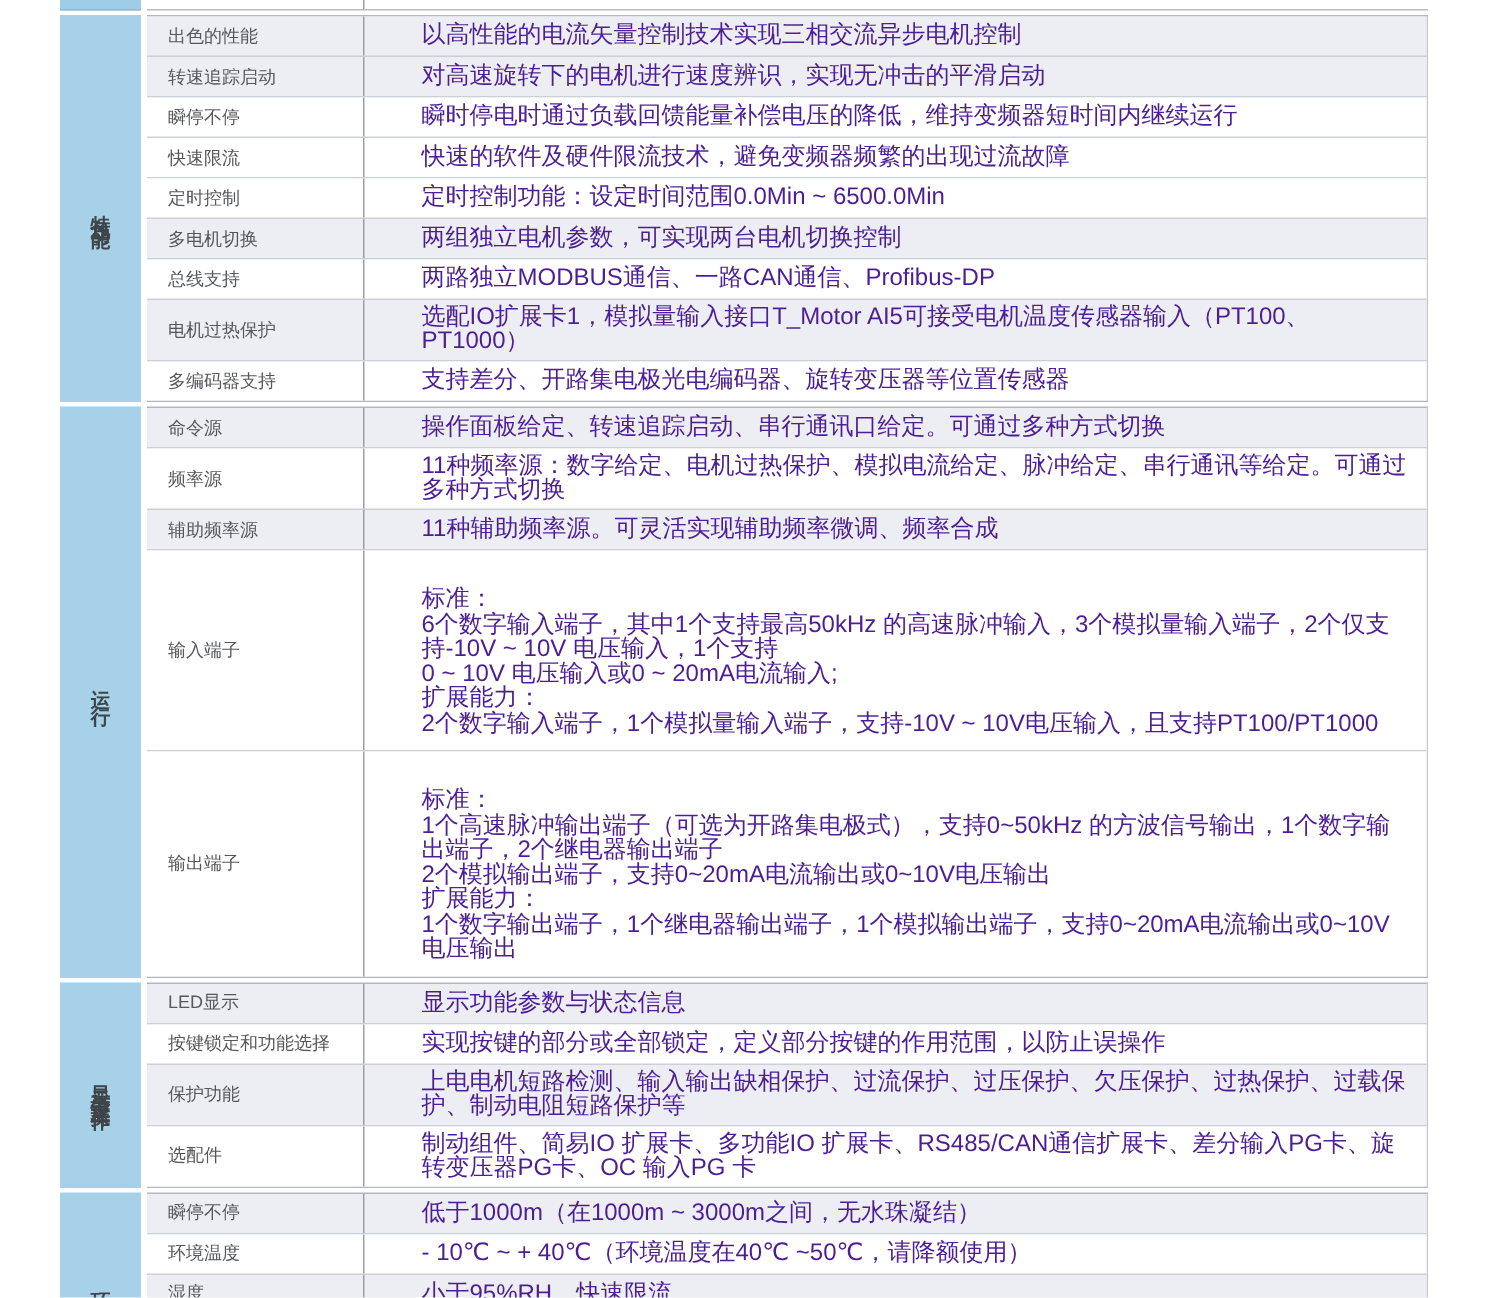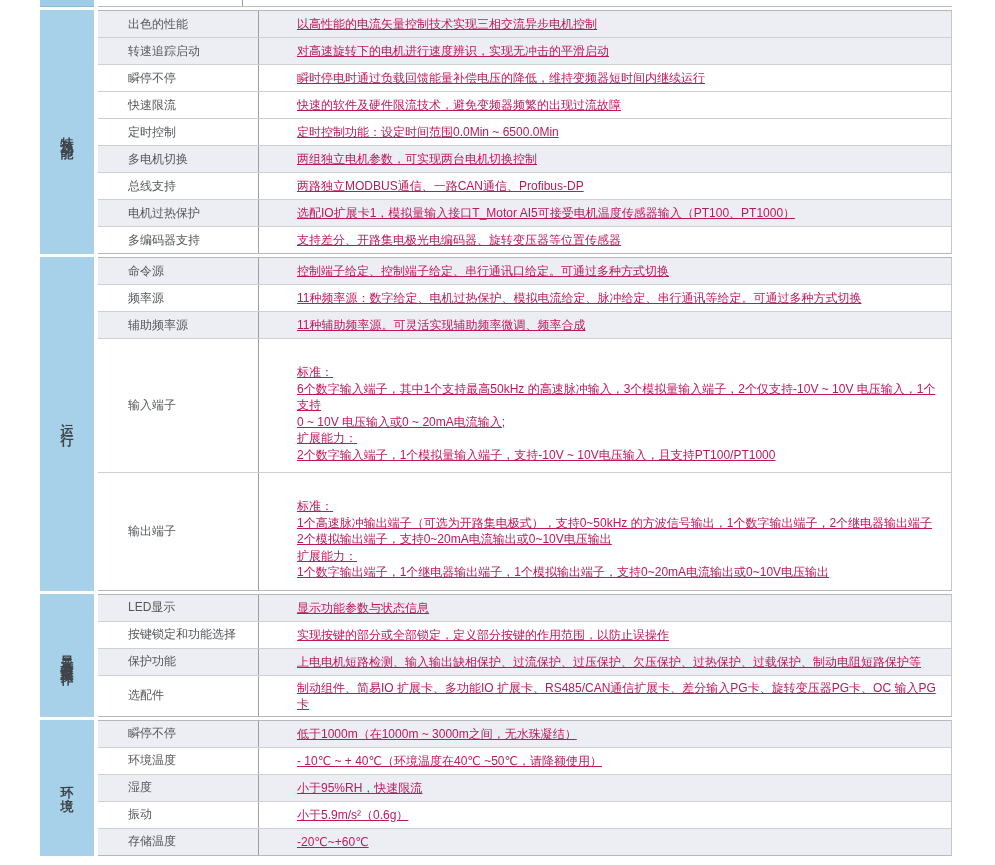--- a/index.html
+++ b/index.html
@@ -35,28 +35,28 @@
     flex:1;display:flex;flex-direction:column;
     border-top:1px solid #b4b8bd;border-bottom:1px solid #b4b8bd;
     border-right:1px solid #c3c7cc;
   }
   .row{display:flex;align-items:stretch;border-bottom:1px solid #ccd0d5;background:#fff;}
   .row:last-child{border-bottom:none;}
   .row.shaded{background:#edeef3;}
   .fcell{
     width:144px;flex:0 0 144px;display:flex;align-items:center;
     padding-left:14px;box-sizing:border-box;
-    font-size:12px;color:#55575a;min-height:26px;margin-left:16px;
+    font-size:12px;color:#55575a;min-height:26px;
   }
   .dcell{
     flex:1;display:flex;align-items:center;
     border-left:1px solid #9aa0a6;
     padding:4px 10px 4px 38px;box-sizing:border-box;
-    font-size:12px;color:#be185d;min-height:26px;
-    white-space:pre-line;line-height:16px;text-decoration:underline;
+    font-size:16px;color:#4c1d95;min-height:26px;
+    white-space:pre-line;line-height:16px;
   }
   .row.tall .dcell{padding-top:25px;padding-bottom:9px;line-height:16.5px;}
 </style>
 </head>
 <body>
 
 <div id="canvas">
   <div id="spec-table">
 
     <div class="sliver">
@@ -113,21 +113,21 @@
         </div>
       </div>
       <div class="section">
         <div class="side">
           <div class="vlabel spread">运行</div>
         </div>
         <div class="sec-gap"></div>
         <div class="rows">
           <div class="row shaded">
             <div class="fcell">命令源</div>
-            <div class="dcell">控制端子给定、控制端子给定、串行通讯口给定。可通过多种方式切换</div>
+            <div class="dcell">操作面板给定、转速追踪启动、串行通讯口给定。可通过多种方式切换</div>
           </div>
           <div class="row">
             <div class="fcell">频率源</div>
             <div class="dcell">11种频率源：数字给定、电机过热保护、模拟电流给定、脉冲给定、串行通讯等给定。可通过多种方式切换</div>
           </div>
           <div class="row shaded">
             <div class="fcell">辅助频率源</div>
             <div class="dcell">11种辅助频率源。可灵活实现辅助频率微调、频率合成</div>
           </div>
           <div class="row tall">

